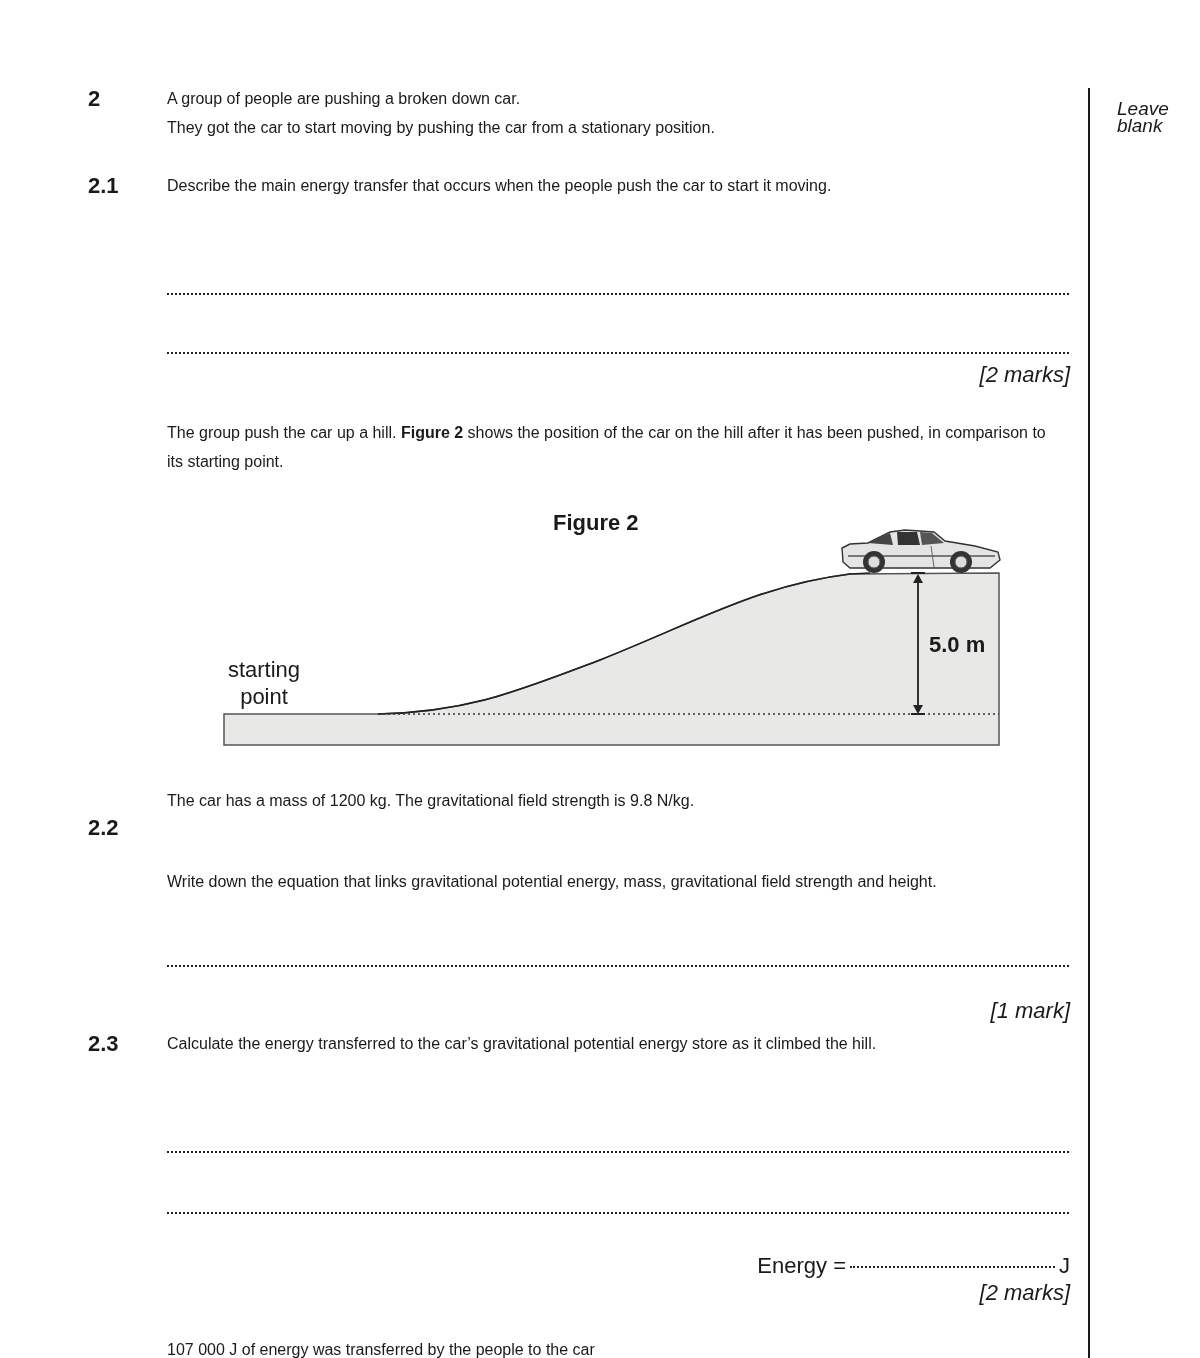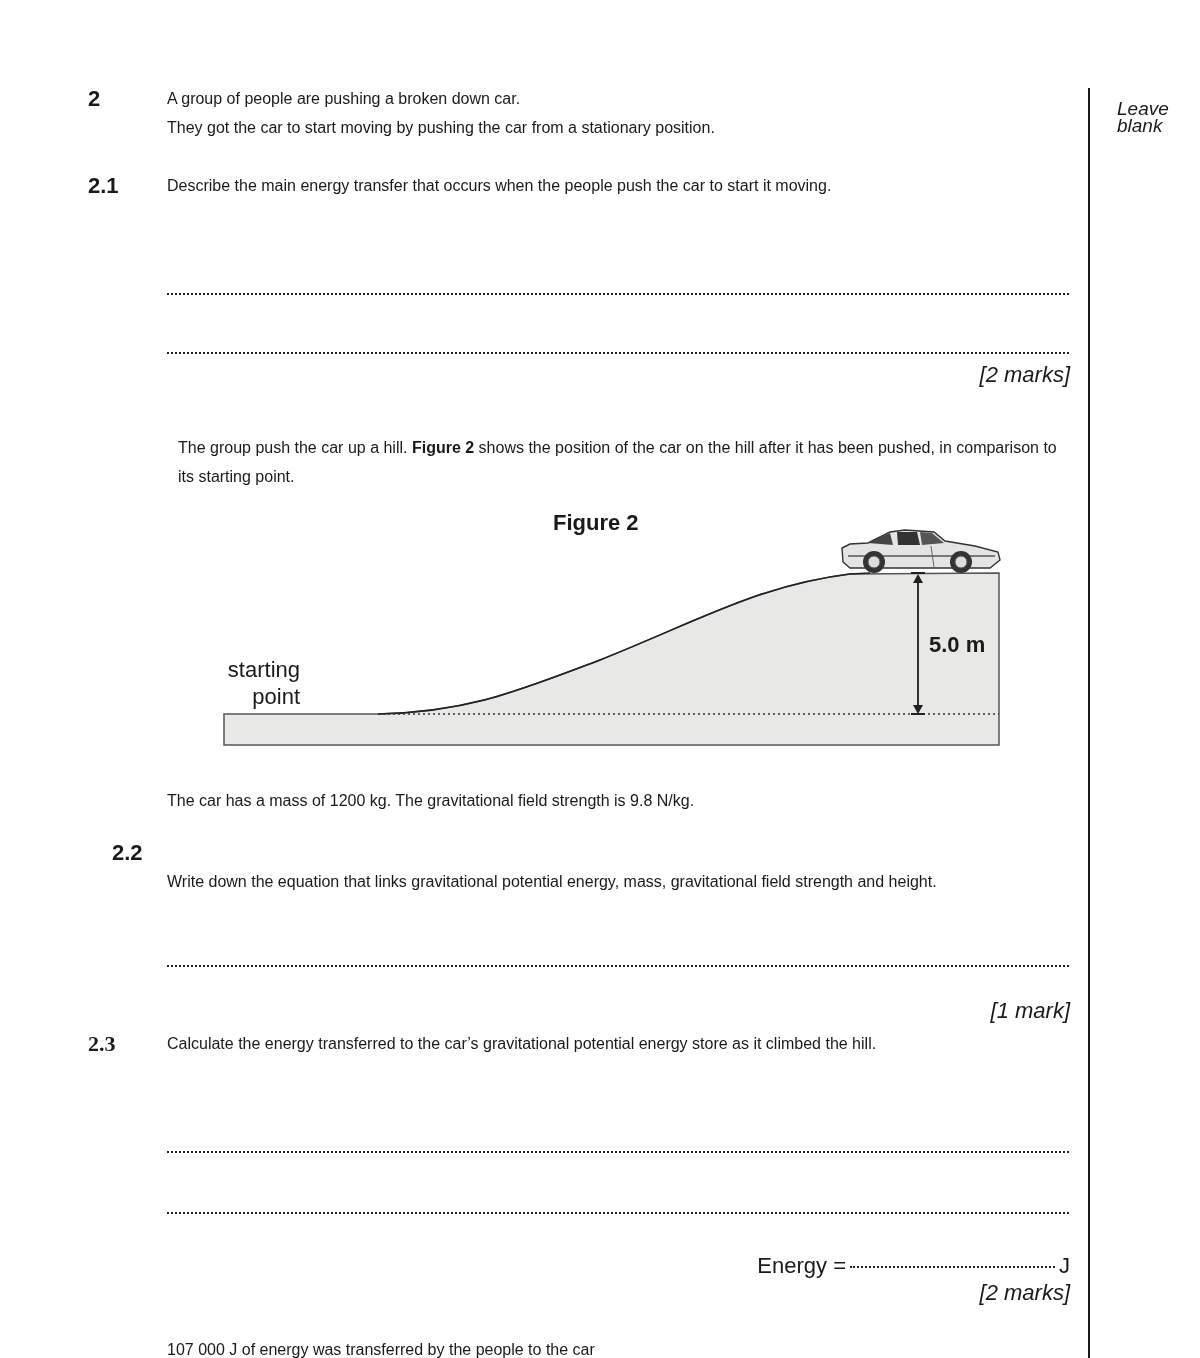--- a/index.html
+++ b/index.html
@@ -31,21 +31,21 @@
   <div>A group of people are pushing a broken down car.</div>
   <div>They got the car to start moving by pushing the car from a stationary position.</div>
 </div>
 
 <div class="qnum" style="top:173px;">2.1</div>
 <div class="para" style="top:171px; width:900px;">Describe the main energy transfer that occurs when the people push the car to start it moving.</div>
 <div class="dots" style="top:293px;"></div>
 <div class="dots" style="top:352px;"></div>
 <div class="marks" style="top:362px;">[2 marks]</div>
 
-<div class="para" style="top:433px; width:890px;margin-left:11px;"><span>The group push the car up a hill.  </span><b>Figure 2</b><span> shows the position of the car on the hill after it has been pushed, in comparison to its starting point.</span></div>
+<div class="para" style="top:418px; width:890px;"><span>The group push the car up a hill.  </span><b>Figure 2</b><span> shows the position of the car on the hill after it has been pushed, in comparison to its starting point.</span></div>
 
 <div class="fig-title">Figure 2</div>
 
 <svg class="figure" width="1200" height="1358">
 
   <path d="M224,714 L378,714 C470,712 520,690 600,660 C700,620 760,585 850,574 L999,573 L999,745 L224,745 Z" fill="#e8e8e6" stroke="none"></path>
 
   <path d="M224,745 L224,714 L378,714 C470,712 520,690 600,660 C700,620 760,585 850,574 L999,573 L999,745 Z" fill="none" stroke="#555" stroke-width="1.5"></path>
 
   <path d="M378,714 C470,712 520,690 600,660 C700,620 760,585 850,574 L870,573" fill="none" stroke="#222" stroke-width="1.6"></path>
@@ -69,34 +69,34 @@
     <line x1="848" y1="556" x2="995" y2="556" stroke="#555" stroke-width="1.5"></line>
     <line x1="931" y1="546" x2="934" y2="567" stroke="#666" stroke-width="1"></line>
 
     <circle cx="874" cy="562" r="11" fill="#333"></circle>
     <circle cx="874" cy="562" r="6" fill="#ddd" stroke="#555" stroke-width="1"></circle>
     <circle cx="961" cy="562" r="11" fill="#333"></circle>
     <circle cx="961" cy="562" r="6" fill="#ddd" stroke="#555" stroke-width="1"></circle>
   </g>
 </svg>
 
-<div class="fig-label" style="left:216px; top:656px; width:84px;text-align:right;">
+<div class="fig-label" style="left:222px; top:656px; width:84px;">
   <div>starting</div>
   <div>point</div>
 </div>
 <div class="fig-label" style="left:929px; top:631px;font-weight:bold;">5.0 m</div>
 
 <div class="para" style="top:786px;">The car has a mass of 1200 kg.  The gravitational field strength is 9.8 N/kg.</div>
 
-<div class="qnum" style="top:840px;margin-left:24px;">2.2</div>
+<div class="qnum" style="top:815px;">2.2</div>
 <div class="para" style="top:844px; width:780px;margin-top:23px;">Write down the equation that links gravitational potential energy, mass, gravitational field strength and height.</div>
 <div class="dots" style="top:965px;"></div>
 <div class="marks" style="top:998px;">[1 mark]</div>
 
-<div class="qnum" style="top:1031px;font-family:Liberation Serif, serif;">2.3</div>
+<div class="qnum" style="top:1031px;">2.3</div>
 <div class="para" style="top:1029px; width:910px;">Calculate the energy transferred to the car’s gravitational potential energy store as it climbed the hill.</div>
 <div class="dots" style="top:1151px;"></div>
 <div class="dots" style="top:1212px;"></div>
 
 <div class="energy-line">
   <span>Energy =</span><span class="dotsfill"></span><span>J</span>
 </div>
 <div class="marks" style="top:1280px;">[2 marks]</div>
 
 <div class="para" style="top:1335px;">107 000 J of energy was transferred by the people to the car</div>

